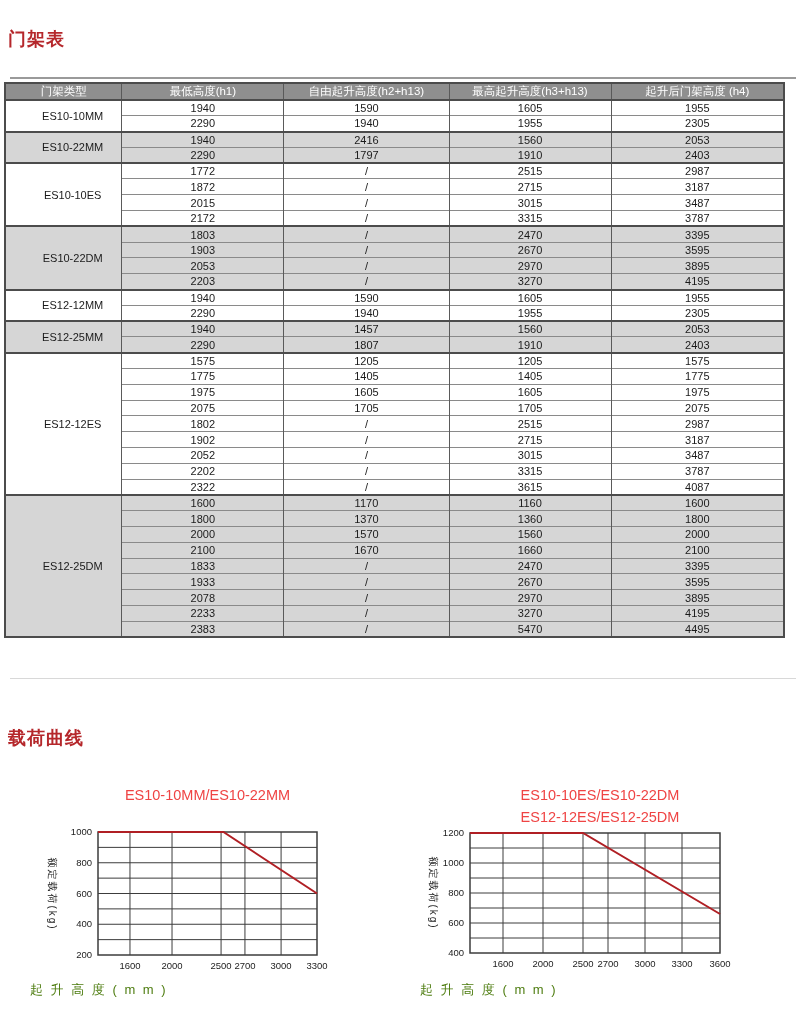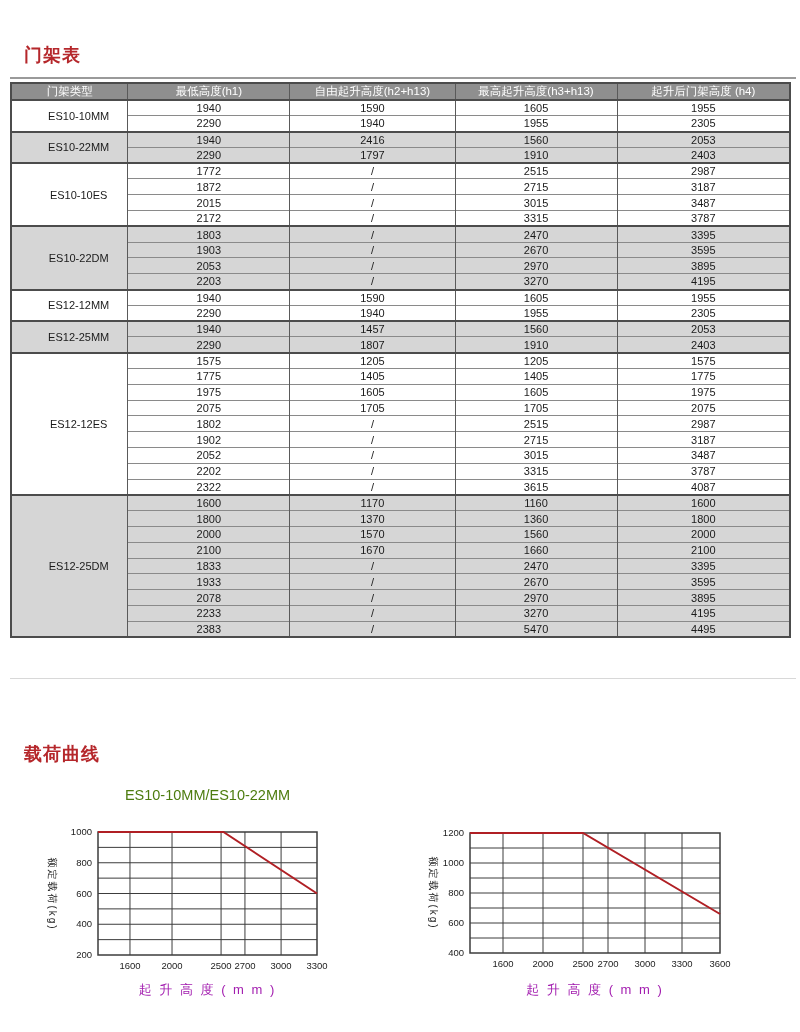--- a/index.html
+++ b/index.html
@@ -8,31 +8,31 @@
     --border-row:#8a8a8a; --grid:#3c3c3c; --curve:#b01f24;
   }
   *{box-sizing:border-box;}
   html,body{margin:0;padding:0;}
   body{
     width:800px;height:1032px;background:#ffffff;position:relative;
     font-family:"Liberation Sans","DejaVu Sans",sans-serif;color:#1a1a1a;
     overflow:hidden;
   }
   .section-title{
-    position:absolute;left:8px;margin:16px;font-size:18px;font-weight:bold;
+    position:absolute;left:8px;margin:0;font-size:18px;font-weight:bold;
     color:var(--accent);letter-spacing:1px;
   }
   #mast-title{top:27px;}
   #curves-title{top:726px;}
   .rule{position:absolute;left:10px;width:786px;}
   .rule.top{top:77px;height:2px;background:#9a9a9a;}
   .rule.bottom{top:678px;height:1px;background:#d8d8d8;}
 
   table.mast{
-    position:absolute;left:10px;top:82px;width:781px;
+    position:absolute;left:4px;top:82px;width:781px;
     border-collapse:collapse;table-layout:fixed;
     border:2px solid var(--border-dark);
     font-size:11px;
   }
   table.mast th{
     background:var(--header-bg);color:var(--header-fg);font-weight:normal;
     border:1px solid var(--border-mid);height:17px;padding:0 2px;
     font-size:11.5px;
   }
   table.mast td{
@@ -43,32 +43,32 @@
   }
   table.mast tr.shaded td{background:var(--shade);}
   table.mast tr.group-start td{border-top:2px solid var(--border-dark);}
   table.mast td.model{font-size:11px;padding-left:20px;}
 
   .chart-block{position:absolute;top:778px;height:245px;}
   #chart-block-0{left:30px;width:355px;}
   #chart-block-1{left:420px;width:360px;}
   .chart-title{
     position:absolute;top:6px;left:0;width:100%;text-align:center;
-    font-size:14.5px;line-height:22px;color:#4d7c0f;
+    font-size:14.5px;line-height:22px;color:#ef4444;
   }
   .chart-svg{position:absolute;left:0;top:42px;}
   .ylabel{
     position:absolute;font-size:10px;letter-spacing:2px;color:#222;
     white-space:nowrap;transform:translate(-50%,-50%) rotate(90deg);
   }
   #chart-block-0 .ylabel{left:22px;top:116px;}
   #chart-block-1 .ylabel{left:13px;top:115px;}
   .xlabel{
-    position:absolute;top:203px;left:0;text-align:center;
-    font-size:13px;letter-spacing:2px;color:#a21caf;
+    position:absolute;top:203px;left:0;
+    font-size:13px;letter-spacing:2px;color:#4d7c0f;
   }
   #chart-block-0 .xlabel{width:355px;}
   #chart-block-1 .xlabel{width:350px;}
 </style>
 </head>
 <body>
 
 <h1 class="section-title" id="mast-title">门架表</h1>
 <div class="rule top"></div>
 
@@ -338,20 +338,24 @@
       <text x="142.022" y="149" text-anchor="middle" font-size="9.5" fill="#222">2000</text>
       <text x="191.07800000000003" y="149" text-anchor="middle" font-size="9.5" fill="#222">2500</text>
       <text x="214.949" y="149" text-anchor="middle" font-size="9.5" fill="#222">2700</text>
       <text x="251.084" y="149" text-anchor="middle" font-size="9.5" fill="#222">3000</text>
       <text x="287" y="149" text-anchor="middle" font-size="9.5" fill="#222">3300</text>
     </svg>
   <div class="xlabel">起 升 高 度 ( m m )</div>
 </div>
 
 <div class="chart-block" id="chart-block-1">
+  <div class="chart-title">
+    <div>ES10-10ES/ES10-22DM</div>
+    <div>ES12-12ES/ES12-25DM</div>
+  </div>
   <span class="ylabel">额定载荷(kg)</span>
   <svg class="chart-svg" id="chart-svg-1" width="360" height="158">
       <line x1="50" y1="118" x2="300" y2="118" stroke="#3c3c3c" stroke-width="1"></line>
       <line x1="50" y1="103" x2="300" y2="103" stroke="#3c3c3c" stroke-width="1"></line>
       <line x1="50" y1="88" x2="300" y2="88" stroke="#3c3c3c" stroke-width="1"></line>
       <line x1="50" y1="73" x2="300" y2="73" stroke="#3c3c3c" stroke-width="1"></line>
       <line x1="50" y1="58" x2="300" y2="58" stroke="#3c3c3c" stroke-width="1"></line>
       <line x1="50" y1="43" x2="300" y2="43" stroke="#3c3c3c" stroke-width="1"></line>
       <line x1="50" y1="28" x2="300" y2="28" stroke="#3c3c3c" stroke-width="1"></line>
       <line x1="83" y1="13" x2="83" y2="133" stroke="#3c3c3c" stroke-width="1"></line>

